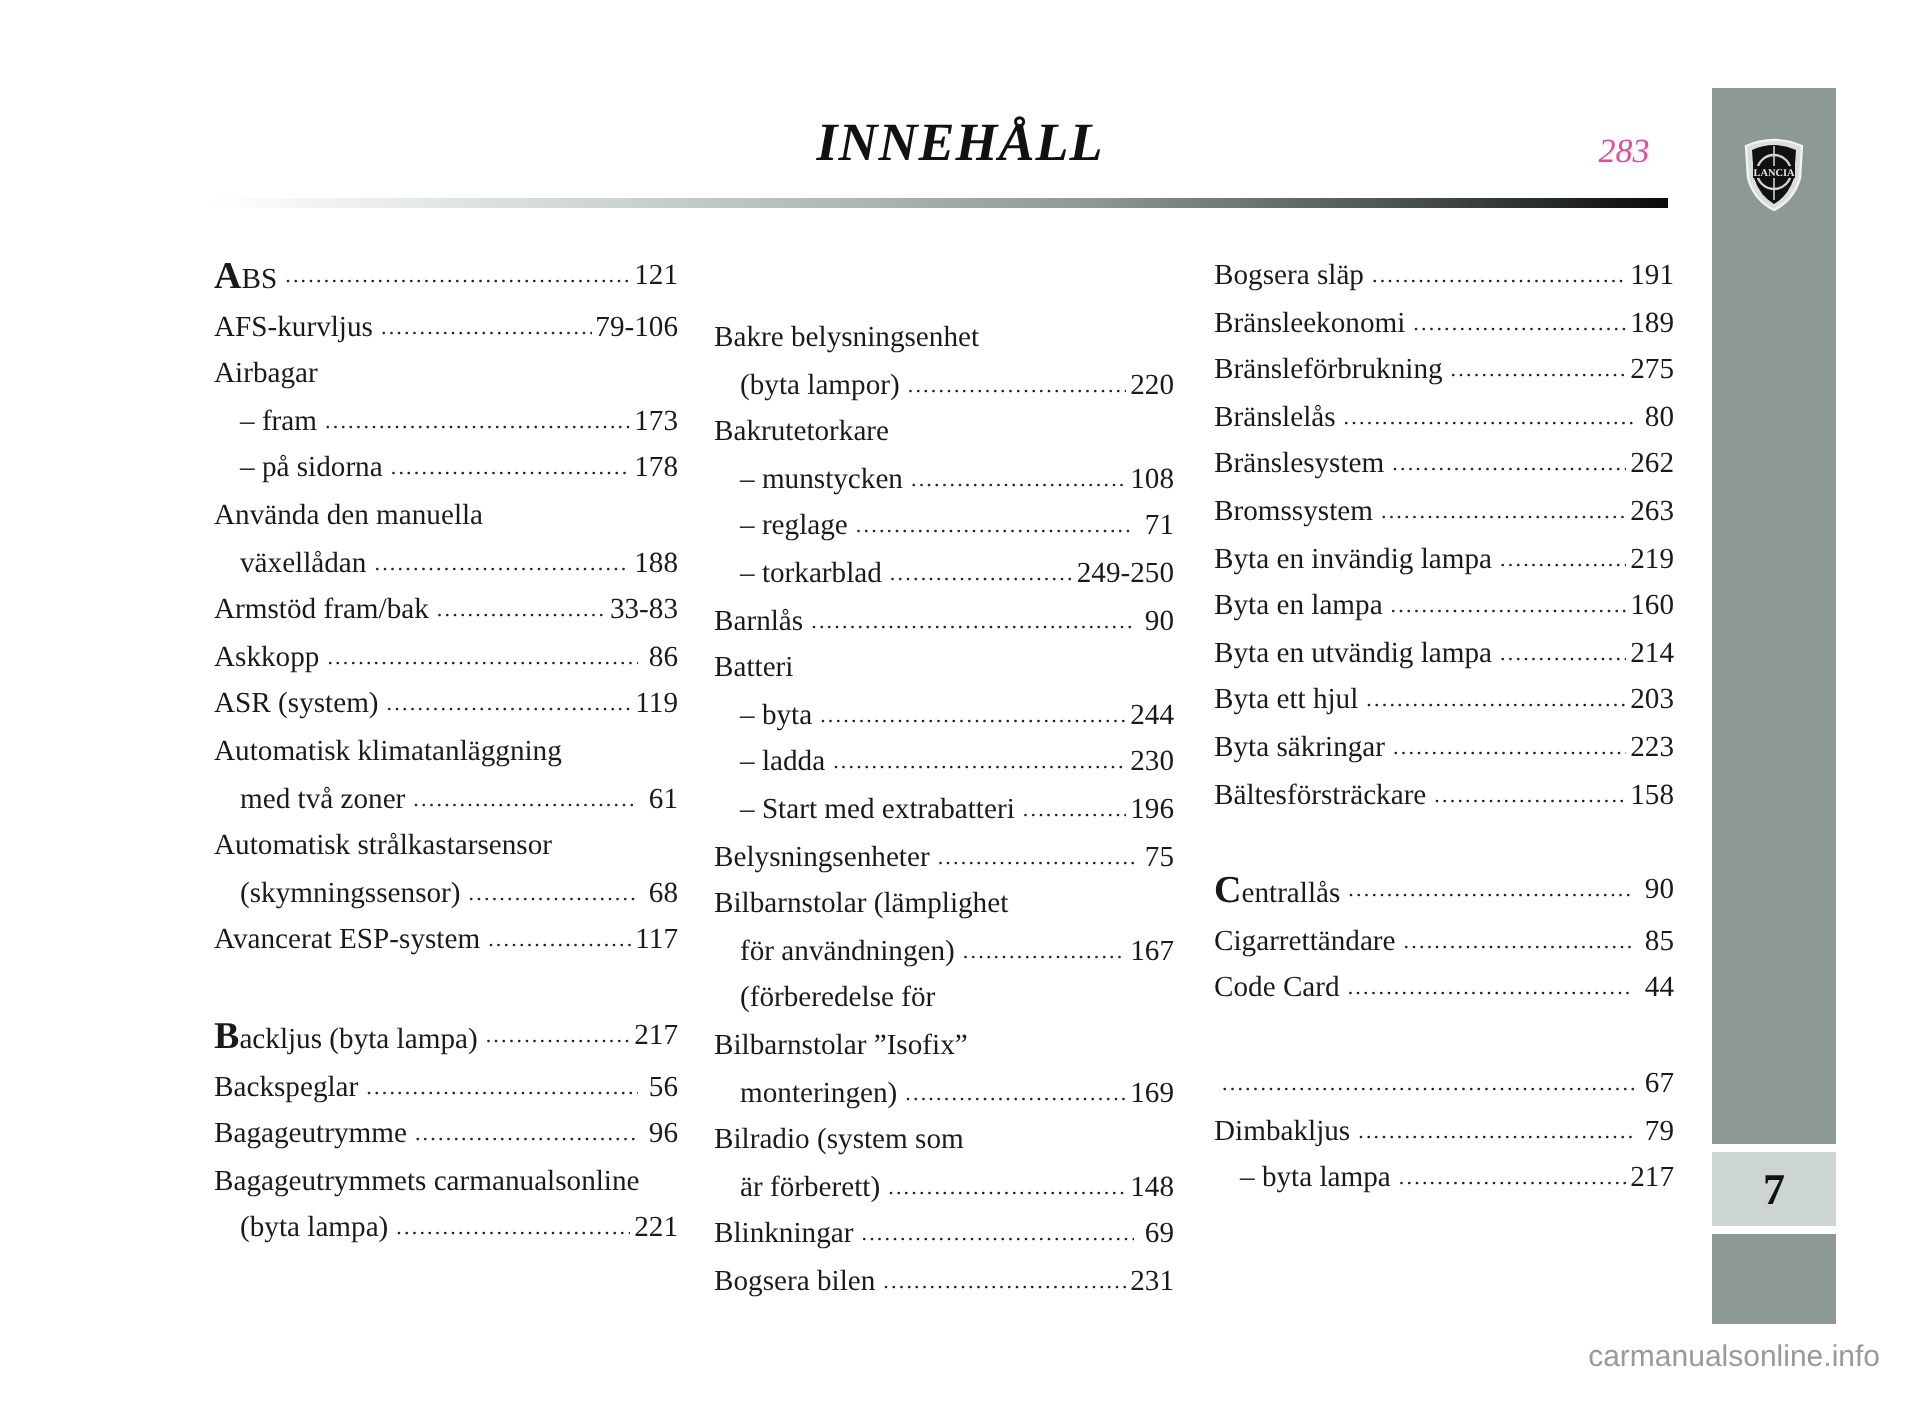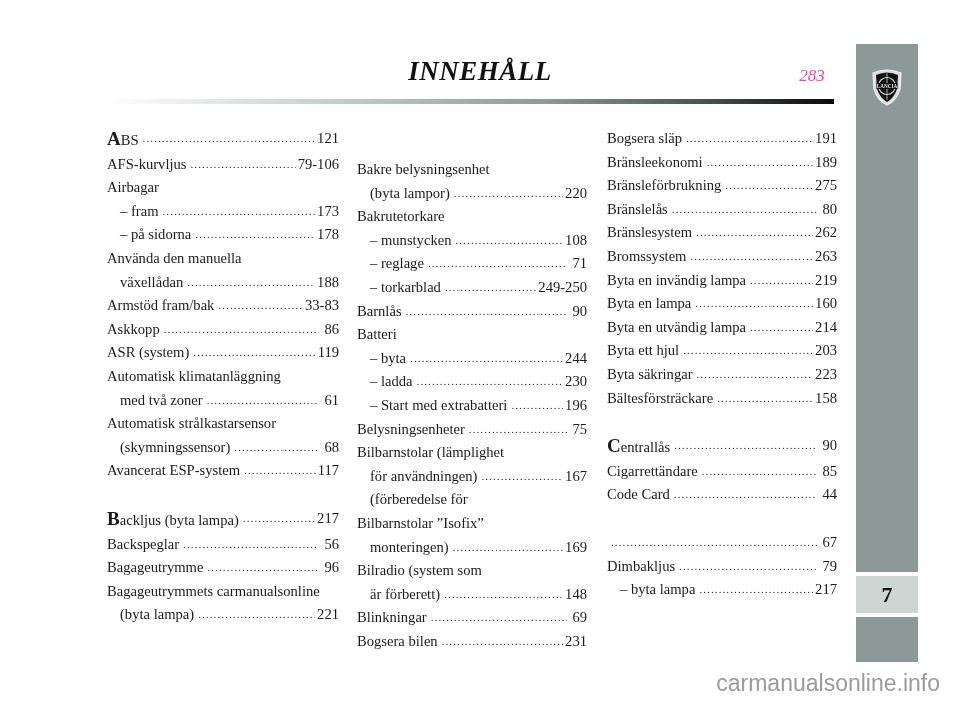--- a/index.html
+++ b/index.html
@@ -29,21 +29,21 @@
   .chapter-tab {
     position:absolute; left:856px; top:576px; width:62px; height:37px; background:#cdd5d3;
     display:flex; align-items:center; justify-content:center;
     font-family:"Liberation Serif", serif; font-weight:bold; font-size:22px; color:#111;
   }
   .sidebar-bottom {
     position:absolute; left:856px; top:617px; width:62px; height:45px; background:#8c9997;
   }
   .watermark {
     position:absolute; left:680px; top:670px; width:260px; text-align:right;
-    font-family:"Liberation Sans", sans-serif; font-size:23px; color:#9a9a9a;
+    font-family:"Liberation Sans", sans-serif; font-size:15px; color:#9a9a9a;
   }
   .col {
     position:absolute; top:127px; width:232px;
     font-family:"Liberation Serif", serif; font-size:14.6px; line-height:23.6px;
   }
   .col-1 { left:107px; }
   .col-2 { left:357px; width:230px;margin-top:31px; }
   .col-3 { left:607px; width:230px; }
   .entry { display:flex; align-items:flex-start; white-space:nowrap; }
   .entry .label { flex:0 0 auto; }

